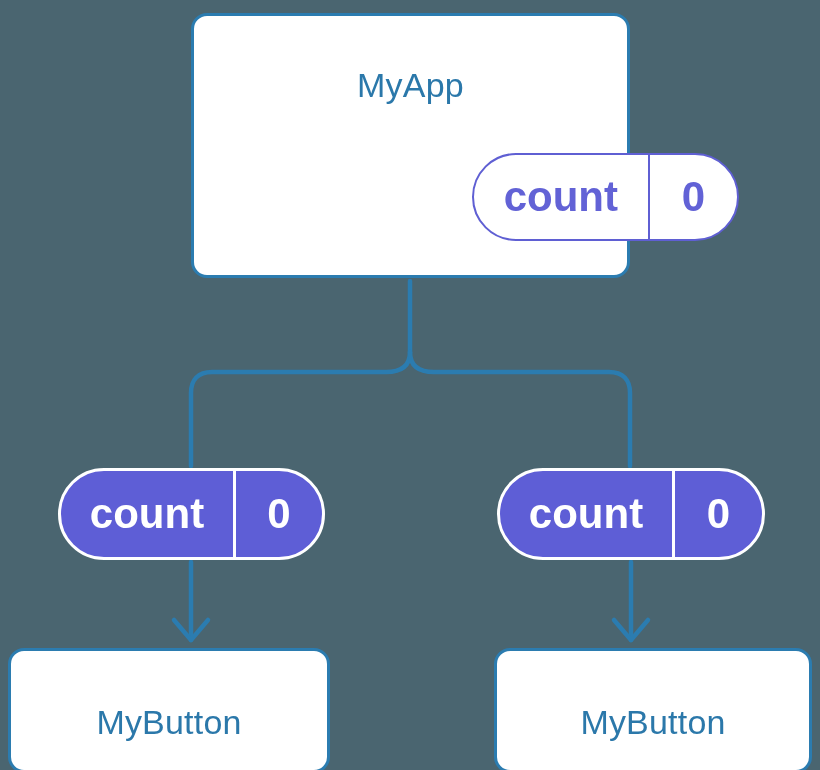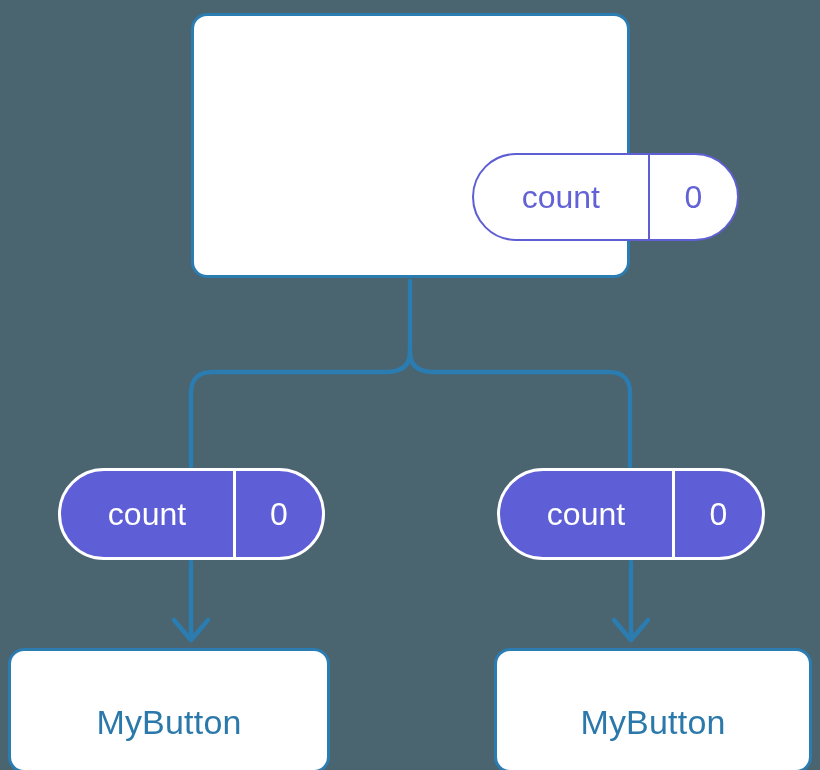--- a/index.html
+++ b/index.html
@@ -81,22 +81,22 @@
     align-items: stretch;
     box-sizing: border-box;
     border-radius: 999px;
     overflow: hidden;
   }
   .pill .pill-key,
   .pill .pill-val {
     display: flex;
     align-items: center;
     justify-content: center;
-    font-size: 32px;
-    font-weight: 400;
+    font-size: 42px;
+    font-weight: 700;
     white-space: nowrap;
     box-sizing: border-box;
   }
 
   
   .pill-outline {
     border: 2px solid #5f5fd3;
     background: #ffffff;
   }
   .pill-outline .pill-key,
@@ -176,20 +176,21 @@
       <path d="M 174 620 L 191 640 L 208 620"></path>
     </g>
 
     <g fill="none" stroke="#2b7cb0" stroke-width="4.5" stroke-linecap="round" stroke-linejoin="round">
       <path d="M 631 562 L 631 640"></path>
       <path d="M 614 620 L 631 640 L 648 620"></path>
     </g>
   </svg>
 
   <div id="app-box" class="comp-box">
+    <div class="comp-title">MyApp</div>
 
     <div id="app-state-pill" class="pill pill-outline">
       <div class="pill-key">count</div>
       <div class="pill-val">0</div>
     </div>
   </div>
 
   <div id="child-pill-left" class="pill pill-filled">
     <div class="pill-key">count</div>
     <div class="pill-val">0</div>

